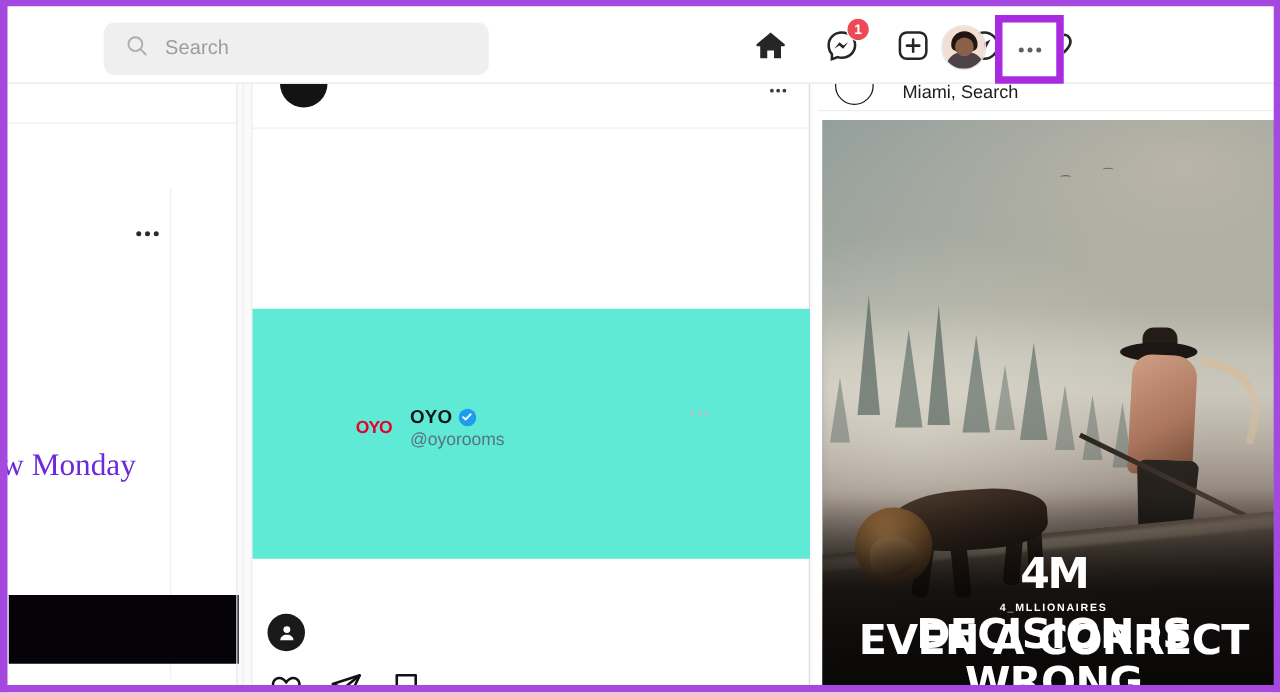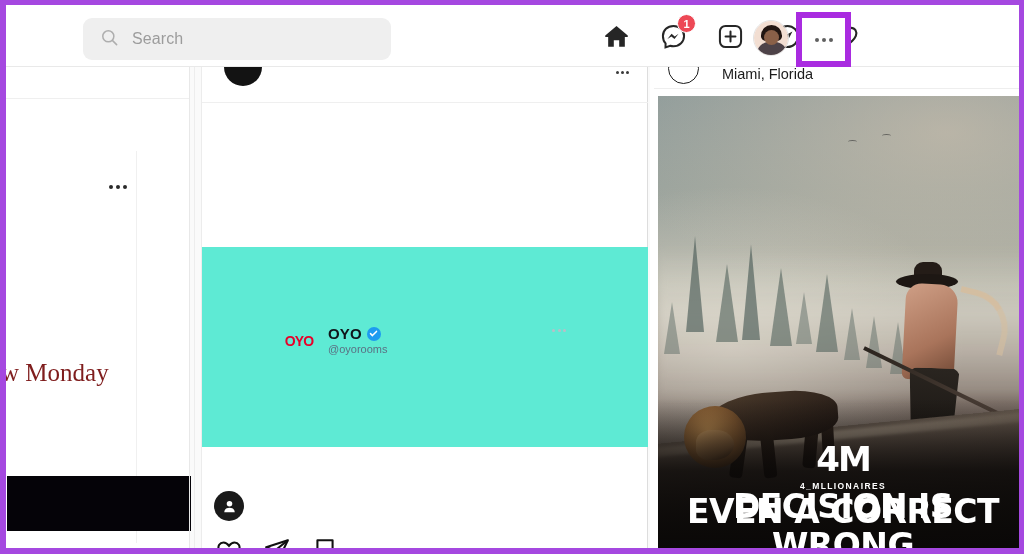--- a/index.html
+++ b/index.html
@@ -125,21 +125,21 @@
     cursor: pointer;
   }
   #left-more i { width: 4px; height: 4px; border-radius: 50%; background: #2a2a2a; display:block; margin:0 1.5px; }
   #left-panel {
     position: absolute; left: 0px; top: 84px; width: 132px; height: 392px;
     background: #ffffff; border-right: 1px solid #f0f0f0;
   }
   #left-serif-text {
     position: absolute; left: -4px; top: 292px;
     font-family: "Liberation Serif", serif;
-    font-size: 25px; color: #7f1d1d; white-space: nowrap;
+    font-size: 25px; color: #6d28d9; white-space: nowrap;
   }
   #left-black-bar {
     position: absolute; left: 2px; top: 409px;
     width: 184px; height: 55px; background: #050308;
   }
   #left-divider {
     position: absolute; left: 184px; top: 0; width: 1px; height: 482px;
     background: #e8e8e8;
   }
   #left-divider2 {
@@ -188,21 +188,21 @@
     display: flex; align-items: center; gap: 5px;
   }
   #tweet-name { font-size: 15px; font-weight: bold; color: #0f1419; letter-spacing: .2px; }
   .verified {
     width: 14px; height: 14px; border-radius: 50%;
     background: #1d9bf0; display:flex; align-items:center; justify-content:center;
   }
   .verified svg { display:block; }
   #tweet-handle {
     position: absolute; left: 126px; top: 96px;
-    font-size: 11px; color: #5b7083;
+    font-size: 14px; color: #5b7083;
   }
   #tweet-more {
     position: absolute; right: 82px; top: 82px;
     display: flex; gap: 2.5px; align-items: center;
   }
   #tweet-more i { width: 3px; height: 3px; border-radius:50%; background: #b8c0c7; display:block; }
   #tweet-body {
     position: absolute; left: 78px; top: 132px;
     width: 300px;
     font-size: 16.5px; line-height: 27px; color: #0f1419;
@@ -462,21 +462,21 @@
           <svg width="26" height="26" viewBox="0 0 24 24" fill="none" stroke="#111111" stroke-width="1.9" stroke-linejoin="round">
             <path d="M5 3h14v19l-7-5.3L5 22z"></path>
           </svg>
         </span>
       </div>
     </div>
 
     <div id="col-right">
       <div id="right-head">
         <div id="right-head-avatar"></div>
-        <div id="right-location">Miami, Florida</div>
+        <div id="right-location">Miami, Search</div>
       </div>
 
       <div id="right-image">
         <div class="photo">
           <div class="mist"></div>
 
           <div class="tree t" style="left:28px;  top:140px;"></div>
           <div class="tree" style="left:58px;  top:168px;"></div>
           <div class="tree t" style="left:84px;  top:148px;"></div>
           <div class="tree" style="left:112px; top:172px;"></div>

